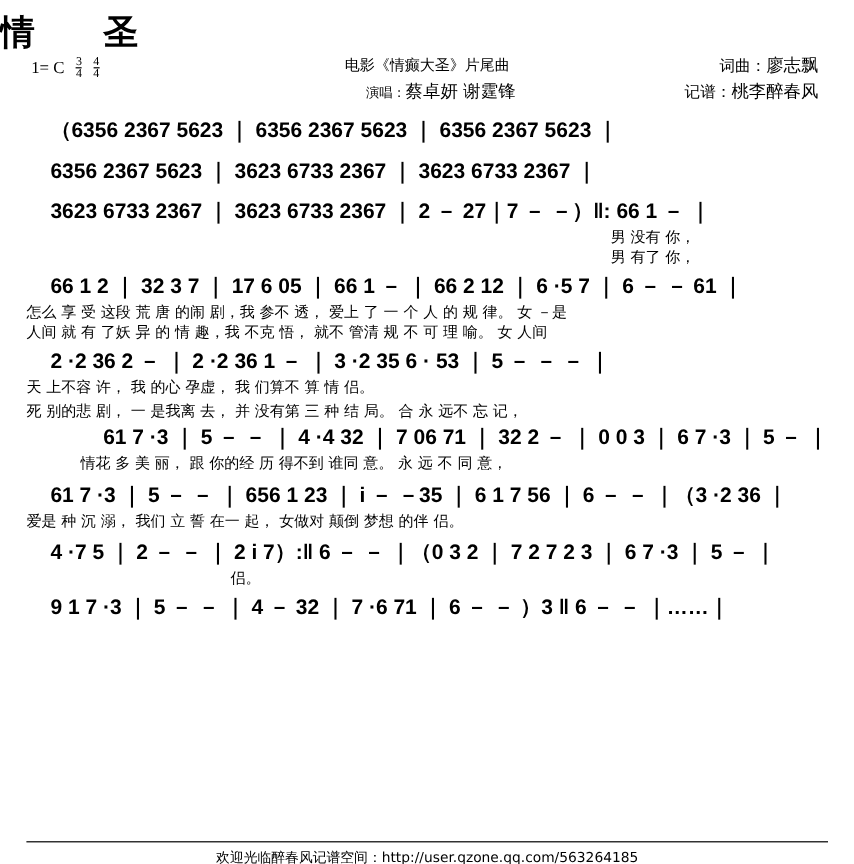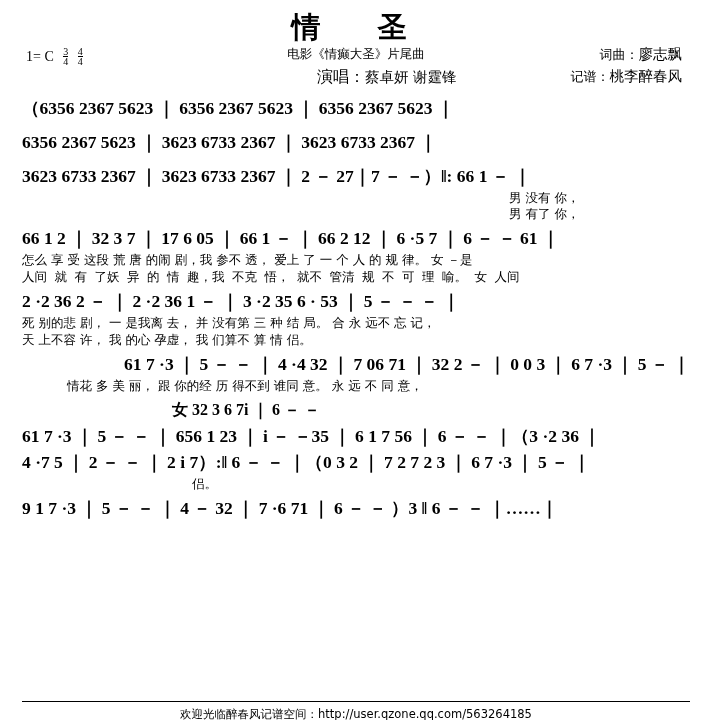--- a/index.html
+++ b/index.html
@@ -16,21 +16,20 @@
     position: relative;
   }
   .sheet {
     position: relative;
     width: 712px;
     height: 720px;
   }
 
   
   .title {
-    text-align: center;
     font-family: "DejaVu Sans", sans-serif;
     font-weight: bold;
     font-size: 29px;
     letter-spacing: 14px;
     margin-top: 10px;
     line-height: 34px;
   }
   .meta-row {
     position: relative;
     height: 22px;
@@ -71,36 +70,37 @@
     font-size: 14.5px;
     white-space: nowrap;
   }
   .singer {
     position: absolute;
     left: 305px;
     top: 1px;
     font-size: 14.5px;
     white-space: nowrap;
   }
-  .singer .lbl { font-size: 16px; margin-left: 12px; }
+  .singer .lbl { font-size: 11px; }
   .credit-right .lbl { font-size: 13px; }
 
   
   .staff {
     position: relative;
     margin-top: 6px;
     padding: 0 22px;
   }
   .line {
     position: relative;
-    font-family: Liberation Serif, serif;
+    font-family: Liberation Sans, sans-serif;
     font-size: 17px;
     height: 34px;
     white-space: nowrap;
     letter-spacing: 0px;
+    margin-left: 20px;
   }
   .line.notes {
     font-weight: bold;
     font-size: 17.5px;
   }
   .lyric {
     position: relative;
     height: 19px;
     font-size: 12.5px;
     font-family: "DejaVu Sans", sans-serif;
@@ -171,32 +171,32 @@
     <div class="line notes" style="height:26px;">3623 6733 2367 ｜ 3623 6733 2367 ｜ 2 － 27｜7 －  －）‖: 66 1 － ｜</div>
     <div class="lyric" style="height:16px;">
       <span class="lyr" style="left:487px;">男 没有  你，</span>
     </div>
     <div class="lyric" style="height:20px;">
       <span class="lyr" style="left:487px;">男 有了  你，</span>
     </div>
 
     <div class="line notes" style="height:26px;">66 1 2 ｜ 32 3 7 ｜ 17 6 05 ｜ 66 1 － ｜ 66 2 12 ｜ 6 ·5 7 ｜ 6 － － 61 ｜</div>
     <div class="lyric" style="height:17px;">怎么 享 受   这段 荒 唐   的闹 剧，我   参不 透，   爱上 了 一 个   人 的 规   律。 女 －是</div>
-    <div class="lyric" style="height:20px;font-family:Liberation Mono, monospace;">人间 就 有   了妖 异 的   情 趣，我   不克 悟，   就不 管清 规   不 可 理   喻。 女 人间</div>
+    <div class="lyric" style="height:20px;">人间 就 有   了妖 异 的   情 趣，我   不克 悟，   就不 管清 规   不 可 理   喻。 女 人间</div>
 
     <div class="line notes" style="height:26px;">2 ·2 36 2 － ｜ 2 ·2 36 1 － ｜ 3 ·2 35 6 · 53 ｜ 5 － － － ｜</div>
+    <div class="lyric" style="height:20px;">天  上不容 许，    我   的心 孕虚，   我 们算不 算   情   侣。</div>
     <div class="lyric" style="height:17px;">死  别的悲 剧，    一   是我离 去，   并 没有第 三 种  结   局。 合 永    远不 忘  记，</div>
-    <div class="lyric" style="height:20px;">天  上不容 许，    我   的心 孕虚，   我 们算不 算   情   侣。</div>
 
     <div class="line notes" style="height:26px;text-align:right;">61 7 ·3 ｜ 5 － － ｜ 4 ·4 32 ｜ 7 06 71 ｜ 32 2 － ｜ 0 0 3 ｜ 6 7 ·3 ｜ 5 － ｜</div>
     <div class="lyric" style="height:22px;margin-left:45px;">情花 多 美  丽，      跟  你的经   历  得不到   谁同 意。        永    远 不 同   意，</div>
 
-    <div class="line notes" style="height:24px; padding-left:150px; font-size:16px;">女 32 3 6 7i ｜ 6 － －</div>
 
     <div class="line notes" style="height:26px;">61 7 ·3 ｜ 5 － － ｜ 656 1 23 ｜ i － －35 ｜ 6 1 7 56 ｜ 6 － － ｜（3 ·2 36 ｜</div>
+    <div class="lyric" style="height:22px;">爱是 种 沉   溺，       我们 立 誓 在一  起，  女做对  颠倒 梦想 的伴   侣。</div>
 
 
     <div class="line notes" style="height:26px;">4 ·7 5 ｜ 2 － － ｜ 2 i 7）:‖ 6 － － ｜（0 3 2 ｜ 7 2 7 2 3 ｜ 6 7 ·3 ｜ 5 － ｜</div>
     <div class="lyric" style="height:20px; padding-left:170px;">侣。</div>
 
     <div class="line notes" style="height:26px;">9 1 7 ·3 ｜ 5 － － ｜ 4 － 32 ｜ 7 ·6 71 ｜ 6 － － ）3 ‖ 6 － － ｜……｜</div>
   </div>
 
   <div class="footer-rule"></div>
   <div class="footer">欢迎光临醉春风记谱空间：http://user.qzone.qq.com/563264185</div>

